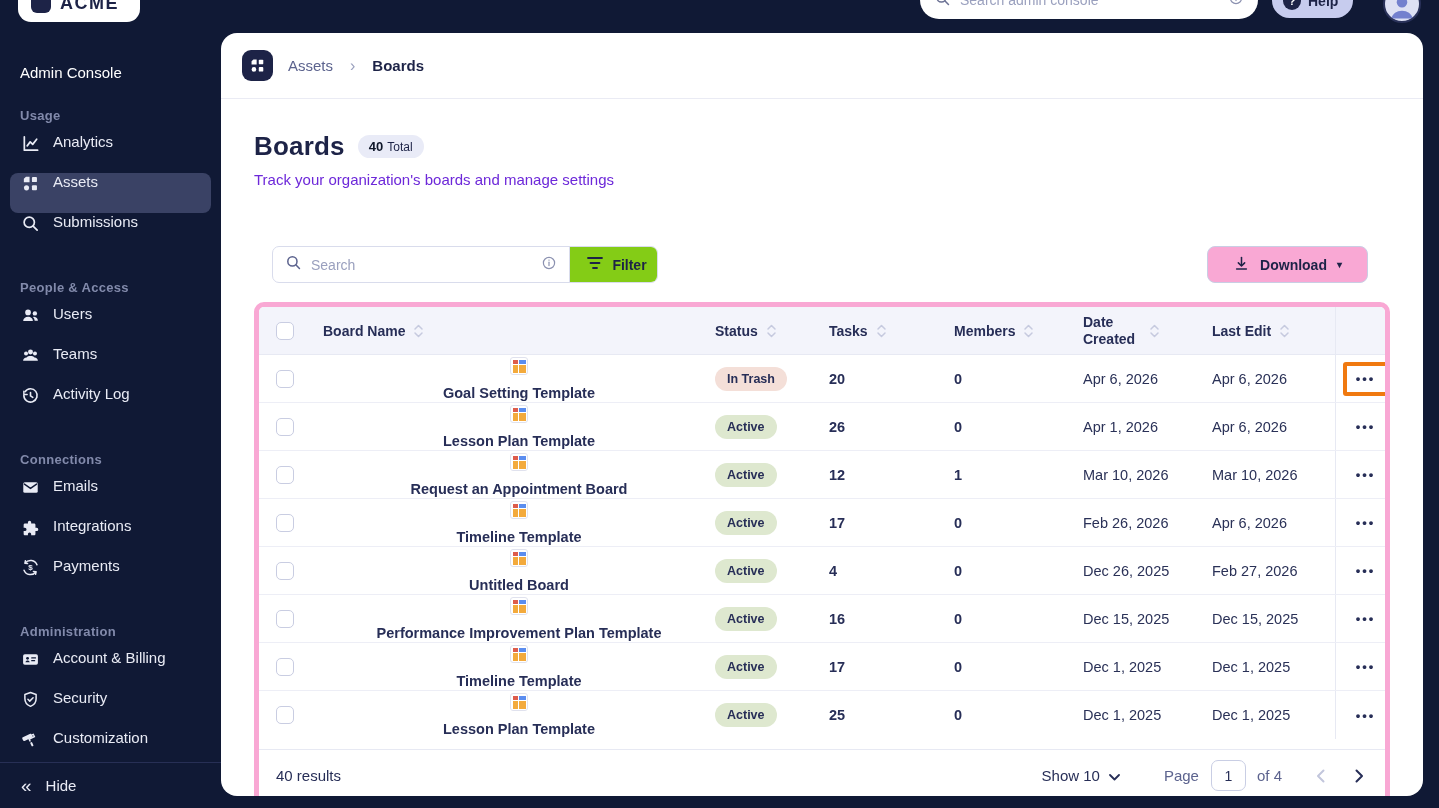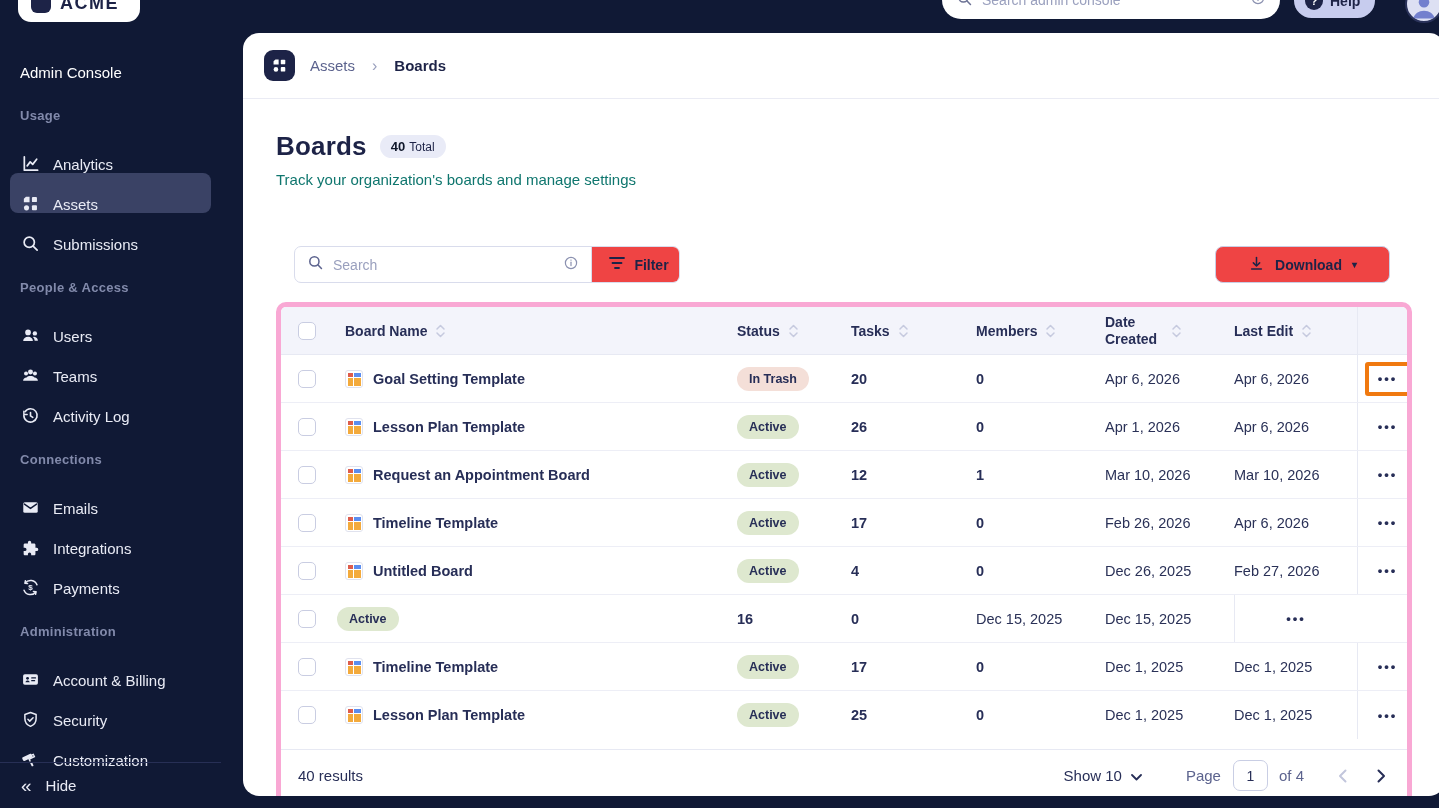--- a/index.html
+++ b/index.html
@@ -2,34 +2,34 @@
 <html><head>
 <meta charset="utf-8">
 <style>
   * { margin:0; padding:0; box-sizing:border-box; }
   html,body { width:1439px; height:808px; overflow:hidden; }
   body {
     font-family:"Liberation Sans", sans-serif;
     background:#101935;
     color:#272E57;
   }
-  .app { display:flex; width:1439px; height:808px;gap:22px; }
+  .app { display:flex; width:1439px; height:808px; }
 
   
   .sidebar { width:221px; flex:0 0 221px; position:relative; background:#101935; }
   .logo-pill { position:absolute; top:-16px; left:18px; width:122px; height:38px; background:#fff;
     border-radius:13px; display:flex; align-items:center; gap:9px; padding:0 13px; }
   .logo-mark { width:20px; height:20px; background:#1D2347; border-radius:6px; }
   .logo-text { font-size:18px; font-weight:800; letter-spacing:1.5px; color:#1D2347; }
   .admin-title { margin:64px 0 0 20px; font-size:15px; color:#FFFFFF; font-weight:500; }
   .nav-section { margin-top:27px; }
   .section-label { padding-left:20px; margin-bottom:10px; font-size:13px; font-weight:700;
     color:#828AAB; letter-spacing:.3px; }
   .nav-item { height:40px; margin:0 10px; padding:0 10px; border-radius:8px; display:flex;
-    align-items:flex-end; gap:13px; color:#E9EBF5; font-size:15px; cursor:pointer; }
+    align-items:flex-start; gap:13px; color:#E9EBF5; font-size:15px; cursor:pointer; }
   .nav-item.active { background:#3A4265; }
   .nicon { width:20px; height:20px; display:flex; align-items:center; justify-content:center; color:#E9EBF5; }
   .nicon svg { display:block; }
   .hide-row { position:absolute; bottom:0; left:0; width:221px; height:46px;
     border-top:1px solid #272F55; display:flex; align-items:center; gap:14px; padding:0 21px;
     color:#E9EBF5; font-size:15px; cursor:pointer; }
   .hide-glyph { font-size:19px; line-height:1; color:#E9EBF5; }
 
   
   .main-area { flex:1; position:relative; }
@@ -60,54 +60,54 @@
   .crumb-sep { font-size:16px; color:#9AA0BE; margin:0 2px; }
   .crumb-current { font-size:15px; font-weight:700; color:#1D2347; }
 
   .content { padding:0 33px; }
   .title-row { margin-top:32px; display:flex; align-items:center; gap:13px; }
   .page-title { font-size:26px; font-weight:800; color:#1D2347; letter-spacing:.2px; }
   .total-badge { background:#E9EBF7; border-radius:12px; height:23px; display:flex; align-items:center;
     gap:4px; padding:0 11px; }
   .total-badge .cnt { font-size:13px; font-weight:800; color:#0f172a; }
   .total-badge .lbl { font-size:12px; font-weight:500; color:#1D2347; }
-  .subtitle { margin-top:9px; font-size:15px; color:#0f766e; }
+  .subtitle { margin-top:9px; font-size:15px; color:#6d28d9; }
 
   
   .toolbar { margin-top:58px; display:flex; align-items:flex-start; }
   .search-group { margin-left:18px; display:flex; height:37px; border:1px solid #D9DCEC;
     border-radius:7px; overflow:hidden; background:#fff; }
   .tb-search { width:296px; display:flex; align-items:center; gap:9px; padding:0 12px; }
   .tb-search input { border:none; outline:none; flex:1; font-size:14px; color:#272E57;
     font-family:"Liberation Sans",sans-serif; }
   .tb-search input::placeholder { color:#9AA0BE; }
-  .filter-btn { width:88px; border:none; border-left:1px solid #D9DCEC; background:#ef4444; display:flex;
+  .filter-btn { width:88px; border:none; border-left:1px solid #D9DCEC; background:#84cc16; display:flex;
     align-items:center; justify-content:center; gap:9px; font-size:14px; font-weight:700; color:#1D2347;
     cursor:pointer; font-family:"Liberation Sans",sans-serif;padding-left:7px; }
   .download-btn { margin-left:auto; margin-right:22px; height:37px; border:1px solid #C9CEE4;
-    border-radius:8px; background:#ef4444; display:flex; align-items:center; gap:10px; padding:0 32px;
+    border-radius:8px; background:#f9a8d4; display:flex; align-items:center; gap:10px; padding:0 25px;
     font-size:14px; font-weight:700; color:#1D2347; cursor:pointer; font-family:"Liberation Sans",sans-serif; }
   .caret { font-size:10px; color:#1D2347; }
 
   
   .table-wrap { margin-top:19px; width:1136px; border:5px solid #f9a8d4; border-radius:10px;
     overflow:hidden; background:#fff; }
   .thead, .trow { display:grid; grid-template-columns:56px 400px 114px 125px 129px 129px 123px 60px;
     align-items:center; }
   .thead { background:#F3F4FB; height:48px; border-bottom:1px solid #E7E9F3; }
   .th { display:flex; align-items:center; gap:8px; font-size:14px; font-weight:700; color:#272E57; }
   .th .sort { cursor:pointer; display:flex; }
   .th-datecreated .lblwrap { width:58px; line-height:1.15; }
   .trow { height:48px; border-bottom:1px solid #EDEEF6; }
   .trow:last-of-type { border-bottom:none; }
   .cell { display:flex; align-items:center; }
   .c-check { padding-left:17px; }
   .checkbox { width:18px; height:18px; border:1.5px solid #C9CDE2; border-radius:5px; background:#fff;
     cursor:pointer; }
-  .c-name { gap:10px; padding-left:8px; }
+  .c-name { gap:10px; padding-left:8px;flex-direction:column; }
   .board-icon { width:18px; height:18px; border:1px solid #E0E2EE; border-radius:3px; position:relative;
     background:#fff; flex:0 0 18px; }
   .board-icon i { position:absolute; display:block; }
   .board-icon .b1 { left:2px; top:2px; width:5px; height:4px; background:#DD5C4C; }
   .board-icon .b2 { left:8px; top:2px; width:7px; height:4px; background:#5B8DEF; }
   .board-icon .b3 { left:2px; top:7px; width:5px; height:8px; background:#F3AA3C; }
   .board-icon .b4 { left:8px; top:7px; width:7px; height:8px; background:#F3AA3C; }
   .board-name { font-size:14.5px; font-weight:700; color:#272E57; cursor:pointer; }
   .badge { height:24px; display:inline-flex; align-items:center; padding:0 12px; border-radius:12px;
     font-size:12.5px; font-weight:700; color:#272E57; }
@@ -586,20 +586,29 @@
       <button class="dots-btn">
         <span class="dots">•••</span>
       </button>
     </div>
   </div>
 
   <div class="trow">
     <div class="cell c-check">
                   <span class="checkbox"></span>
                 </div>
+    <div class="cell c-name">
+      <span class="board-icon">
+                    <i class="b1"></i>
+                    <i class="b2"></i>
+                    <i class="b3"></i>
+                    <i class="b4"></i>
+                  </span>
+      <span class="board-name">Performance Improvement Plan Template</span>
+    </div>
     <div class="cell">
                   <span class="badge badge-active">Active</span>
                 </div>
     <div class="cell c-num">16</div>
     <div class="cell c-num">0</div>
     <div class="cell c-date">Dec 15, 2025</div>
     <div class="cell c-date">Dec 15, 2025</div>
     <div class="cell c-actions">
       <button class="dots-btn">
         <span class="dots">•••</span>

